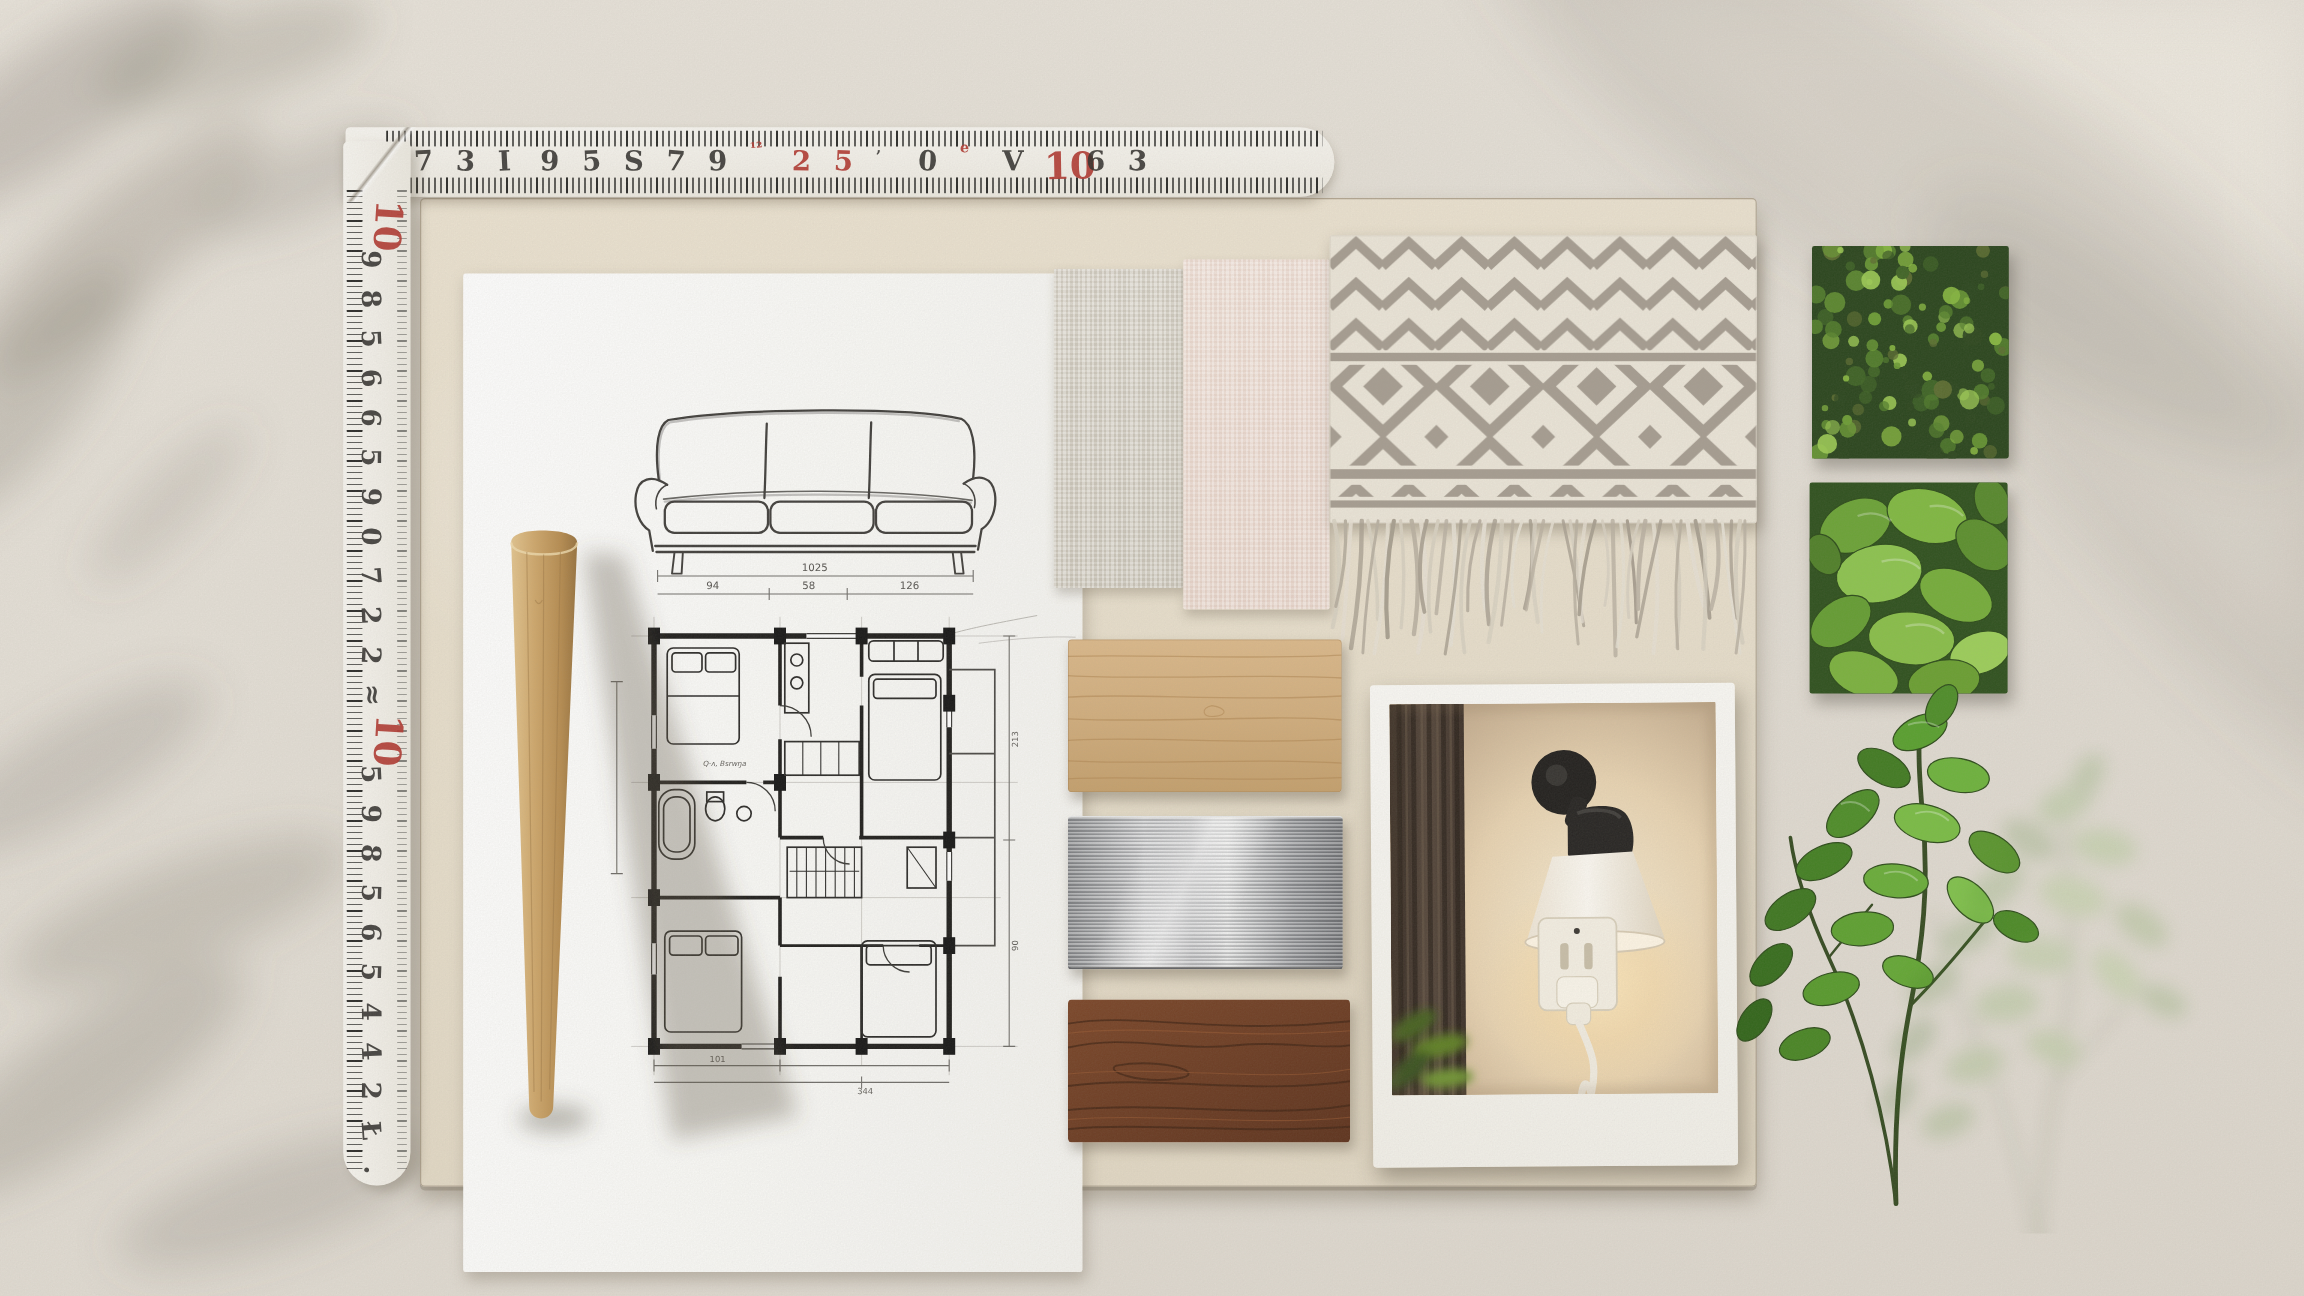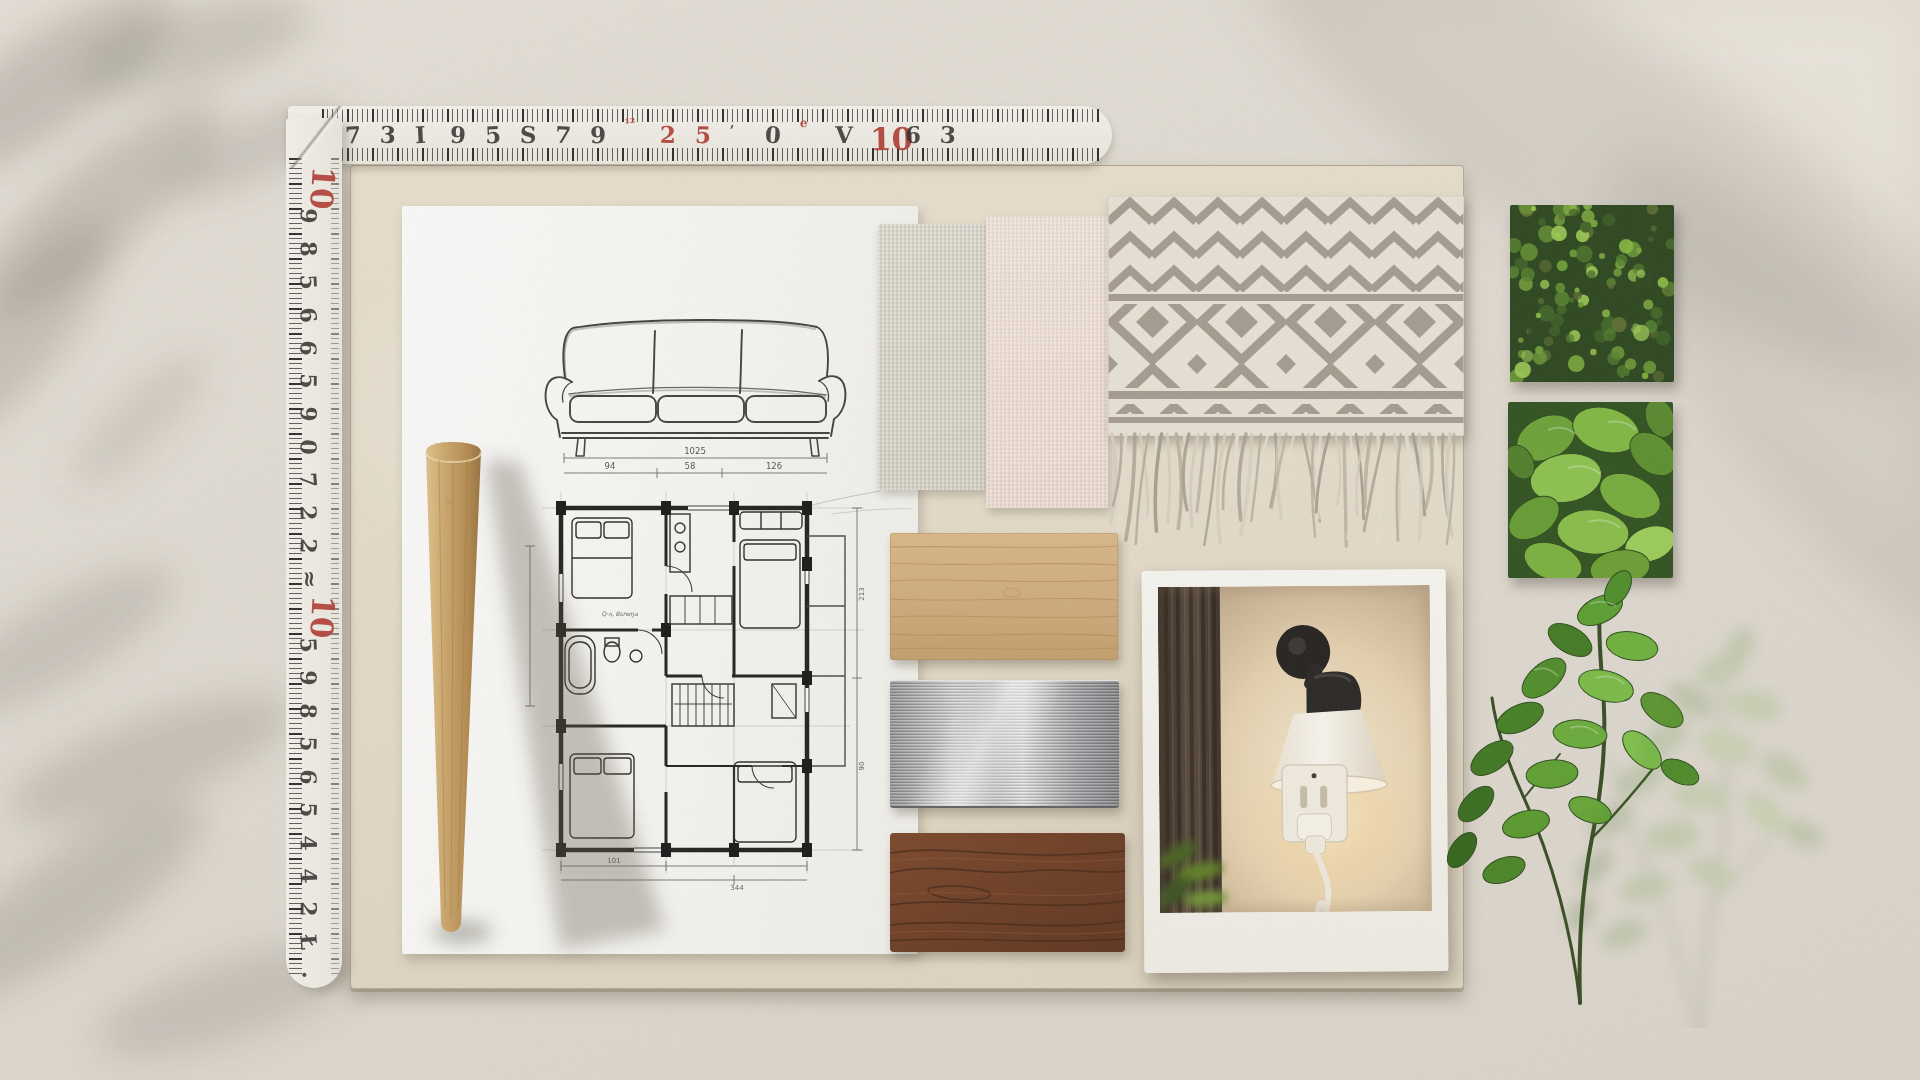--- a/index.html
+++ b/index.html
@@ -9,23 +9,23 @@
   .abs{position:absolute;}
   
   .board{left:350px;top:165px;width:1112px;height:822px;
          background:
            radial-gradient(420px 260px at 22% 30%,rgba(255,255,255,.35),rgba(255,255,255,0) 70%),
            radial-gradient(500px 300px at 75% 75%,rgba(190,175,150,.18),rgba(190,175,150,0) 70%),
            linear-gradient(175deg,#ece3d1,#e7decb 60%,#e2d8c4);
          border:1px solid rgba(120,104,82,.45);border-radius:4px;
          box-shadow:0 10px 18px rgba(96,84,64,.38),0 3px 0 rgba(96,84,64,.25);}
   
-  .paper{left:386px;top:206px;width:516px;height:748px;background:
+  .paper{left:386px;top:228px;width:516px;height:832px;background:
            linear-gradient(100deg,#ffffff,#fafaf7 55%,#f4f3ef);
-         box-shadow:3px 6px 12px rgba(110,98,80,.35);border-radius:2px;margin-left:16px;}
+         box-shadow:3px 6px 12px rgba(110,98,80,.35);border-radius:2px;}
   
   .ruler{background:linear-gradient(180deg,#f8f6f1,#eeebe2);}
   .ruler-h{left:288px;top:106px;width:824px;height:58px;border-radius:4px 29px 29px 4px;
            box-shadow:0 5px 9px rgba(96,85,66,.35);}
   .ruler-v{left:286px;top:118px;width:56px;height:870px;border-radius:4px 4px 28px 28px;
            background:linear-gradient(90deg,#f8f6f1,#edeae1);
            box-shadow:7px 5px 10px rgba(96,85,66,.3);}
   .ticks-h{position:absolute;left:34px;right:10px;height:13px;
            background:repeating-linear-gradient(90deg,rgba(40,40,38,.75) 0 1px,transparent 1px 5px),
                       repeating-linear-gradient(90deg,rgba(20,20,18,.9) 0 1.6px,transparent 1.6px 25px);}

